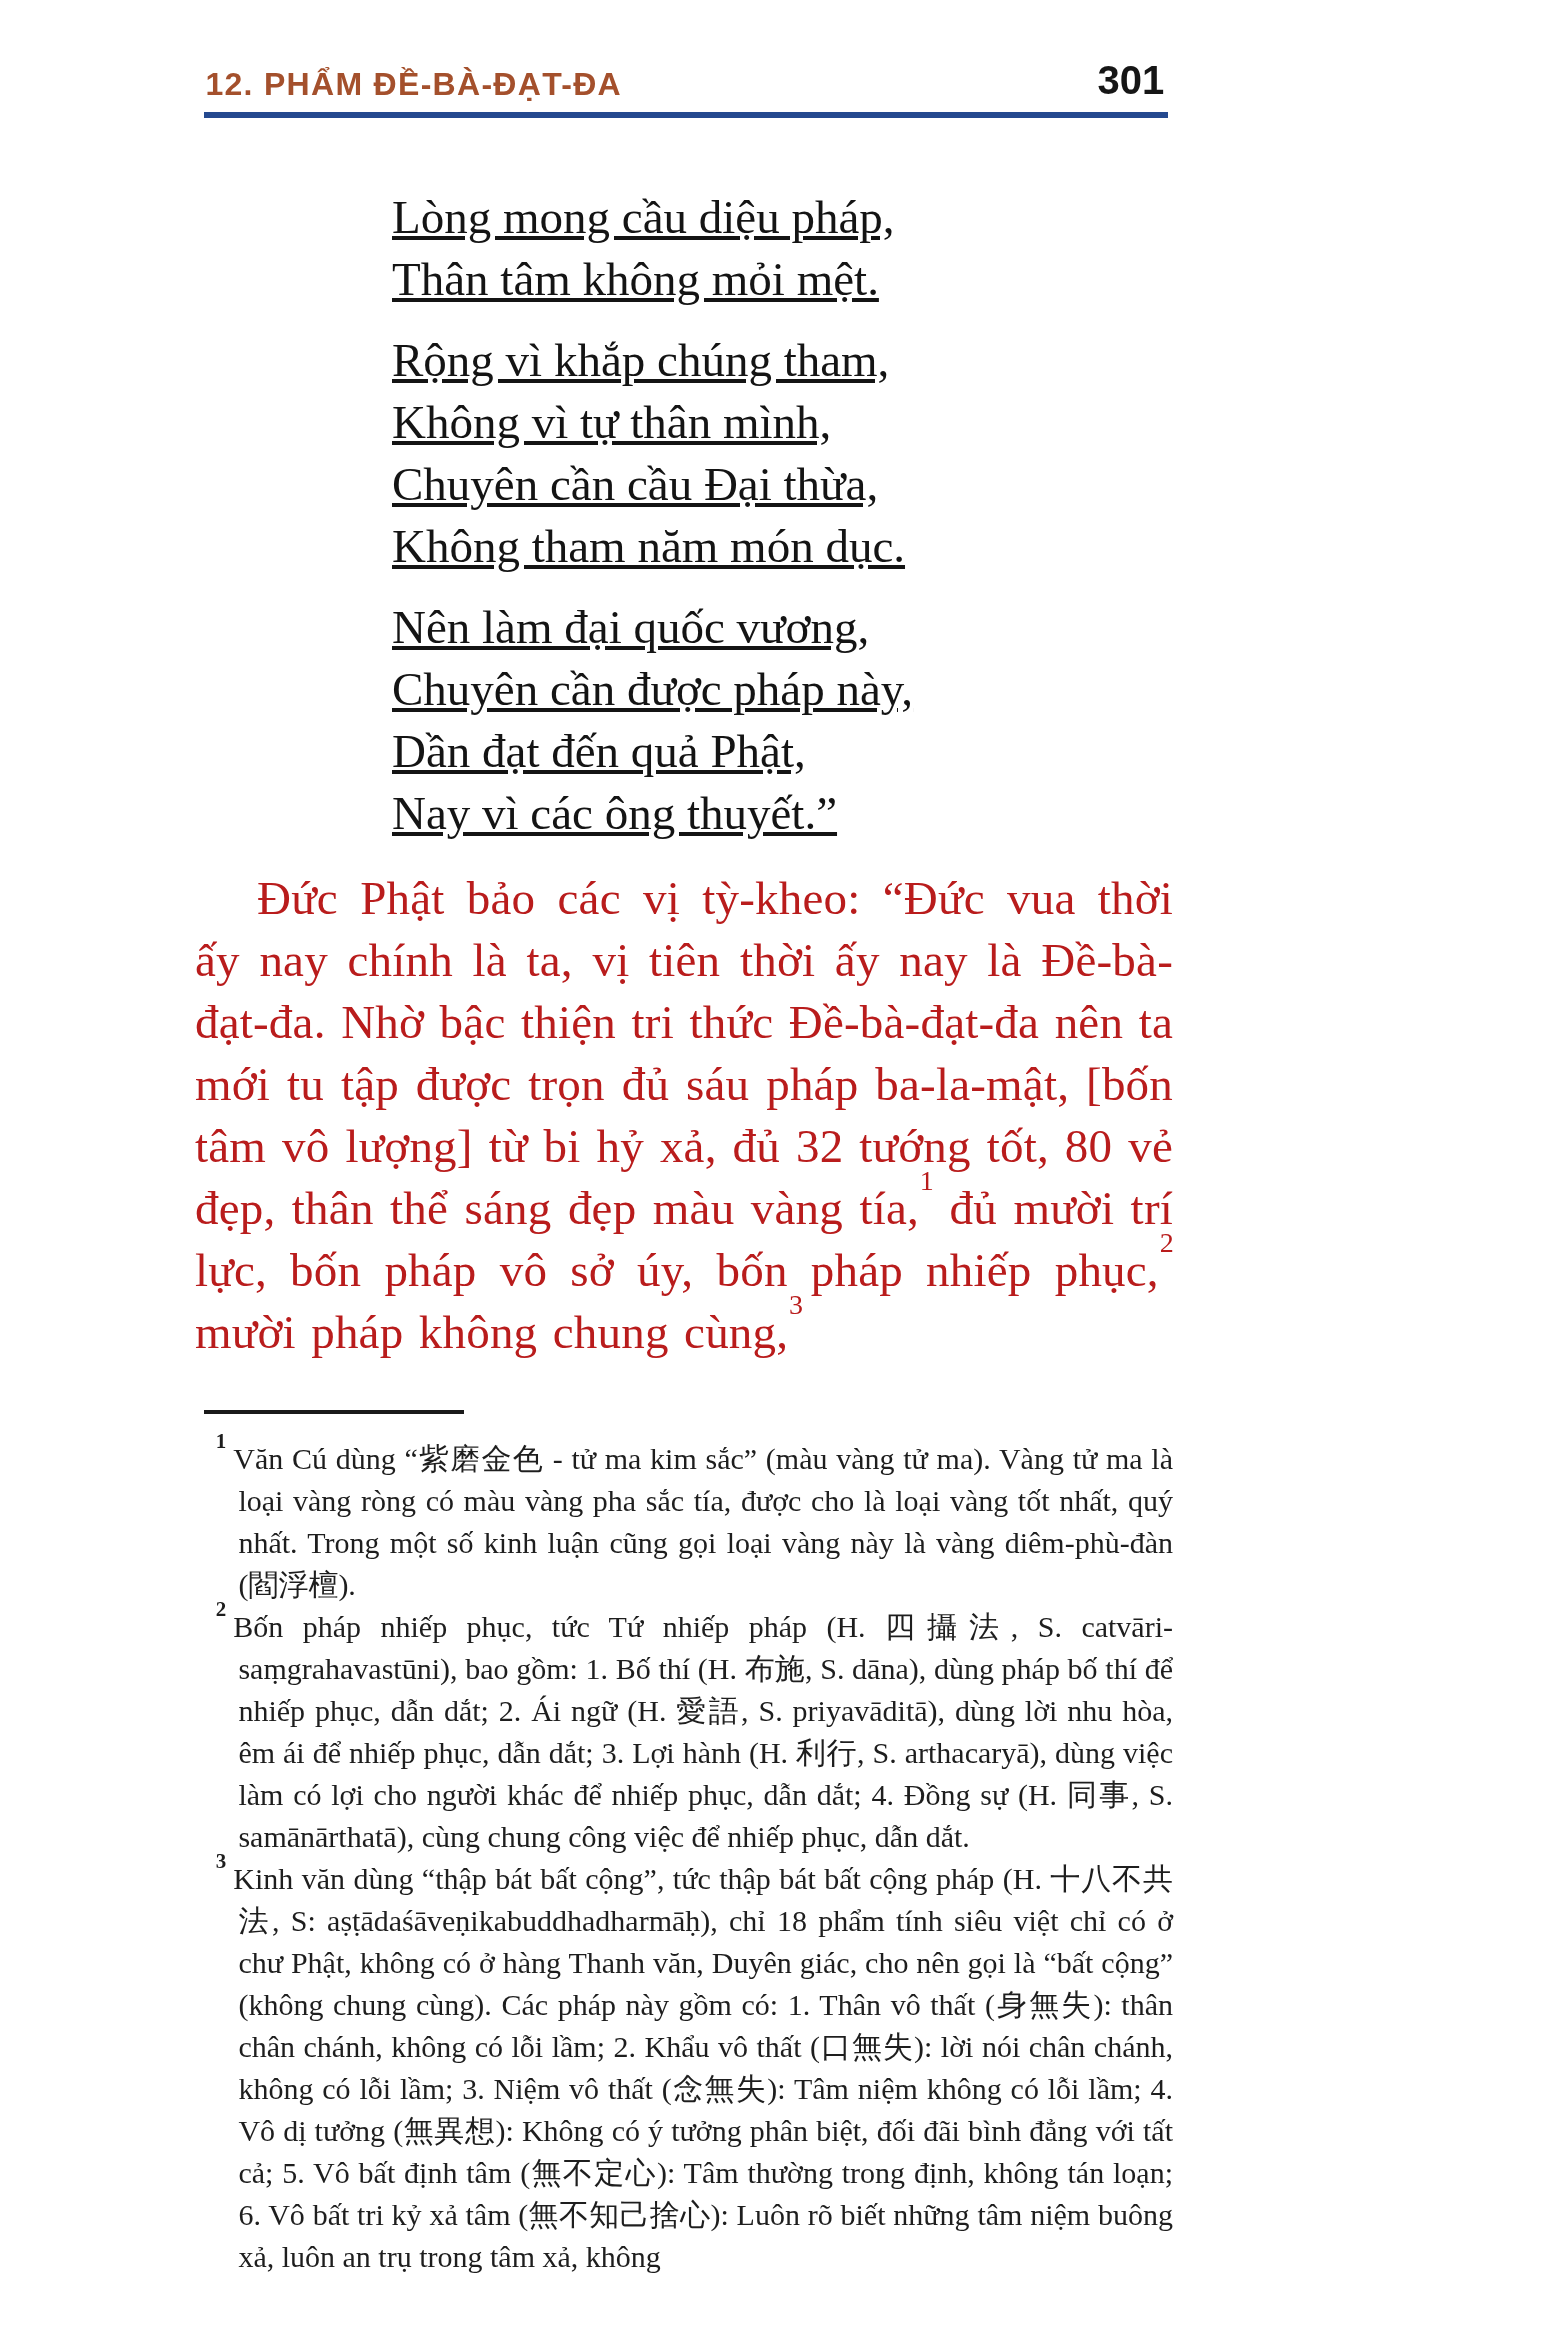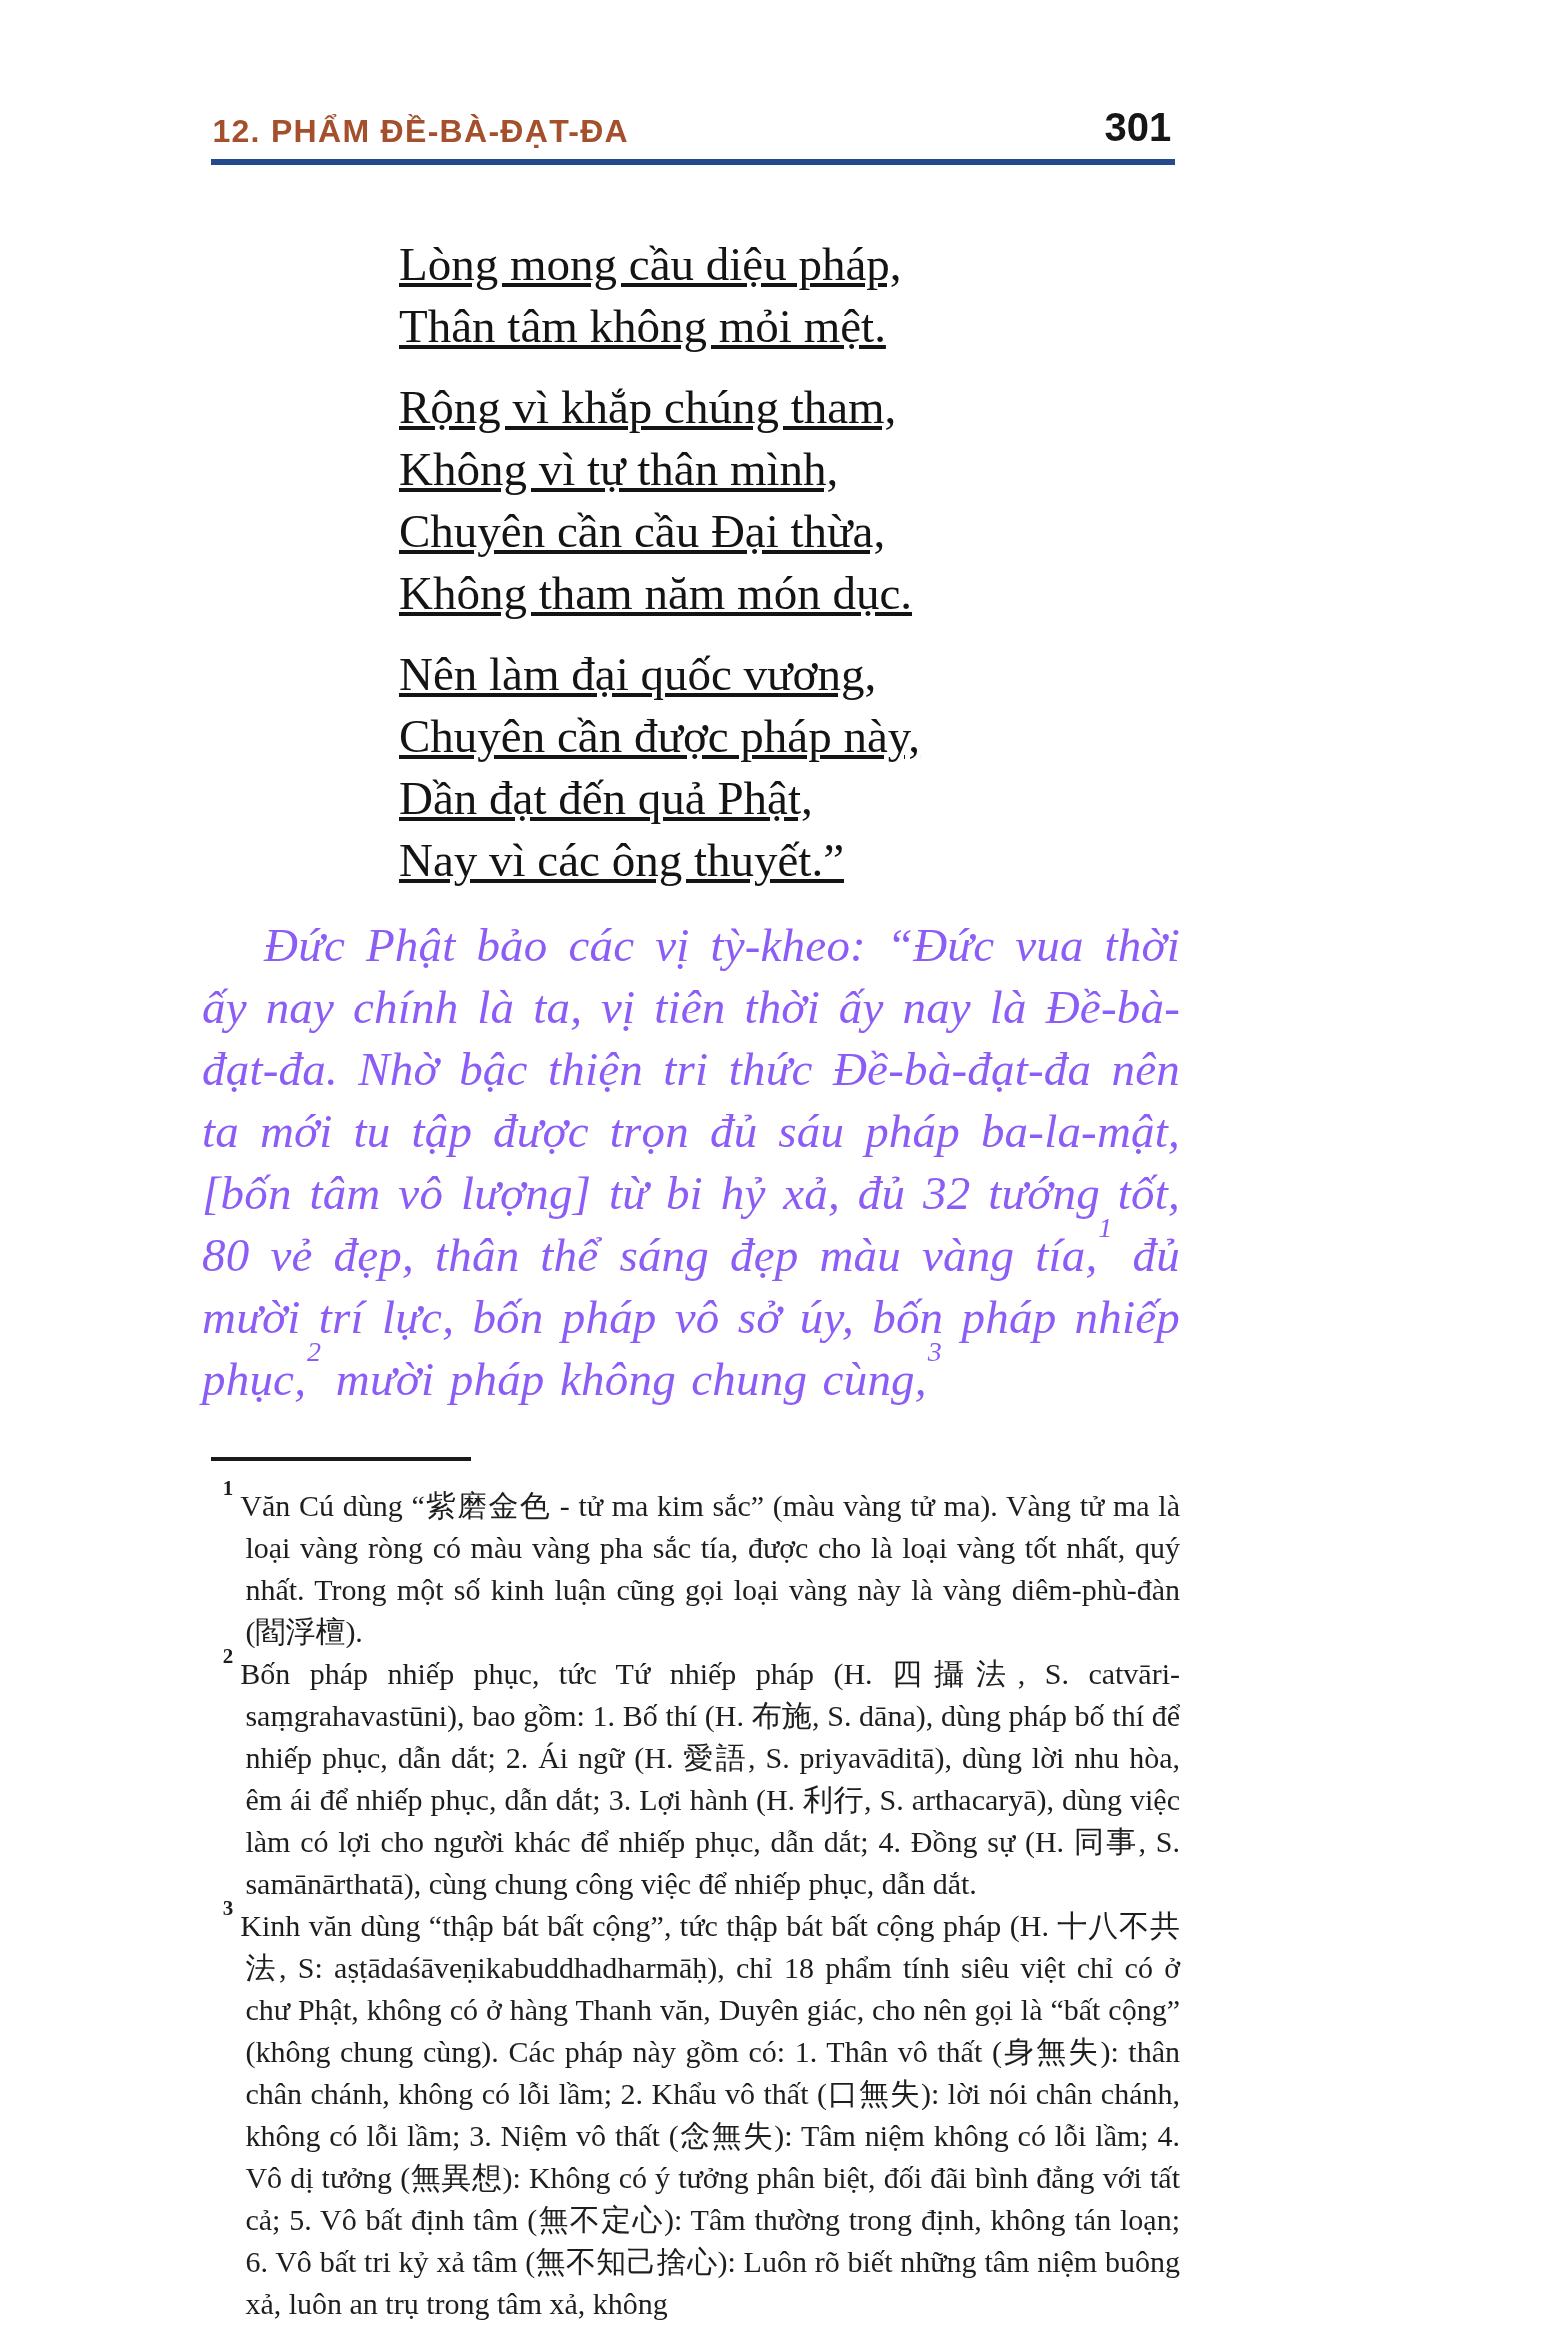--- a/index.html
+++ b/index.html
@@ -7,22 +7,21 @@
     width: 1561px; height: 2342px;
     background: #ffffff;
     color: #1b1b1b;
     font-family: "Liberation Serif", "DejaVu Serif", serif;
     overflow: hidden;
     position: relative;
   }
   .page {
     box-sizing: border-box;
     width: 1368px; height: 2342px;
-    padding: 107px 195px 0 195px;
-    margin-left: 7px;
+    padding: 60px 195px 0 195px;
   }
   
   .header-row {
     display: flex;
     justify-content: space-between;
     align-items: flex-end;
     padding: 0 8.7px 0 10.4px;
   }
   .chapter-title {
     font-family: "Liberation Sans", "DejaVu Sans", sans-serif;
@@ -54,22 +53,21 @@
   .verse-line { display: block; white-space: nowrap; }
   
   .prose {
     margin-top: 22.6px;
     font-size: 47px;
     line-height: 62px;
     text-align: justify;
     text-indent: 62px;
     word-spacing: 3.5px;
     letter-spacing: 0.2px;
-    color: #8b5cf6;
-    font-style: italic;
+    color: #b91c1c;
   }
   .prose sup.fnref {
     font-size: 28px;
     line-height: 0;
     position: relative;
     top: -17.3px;
     left: 0.9px;
   }
   
   .footnote-sep {

